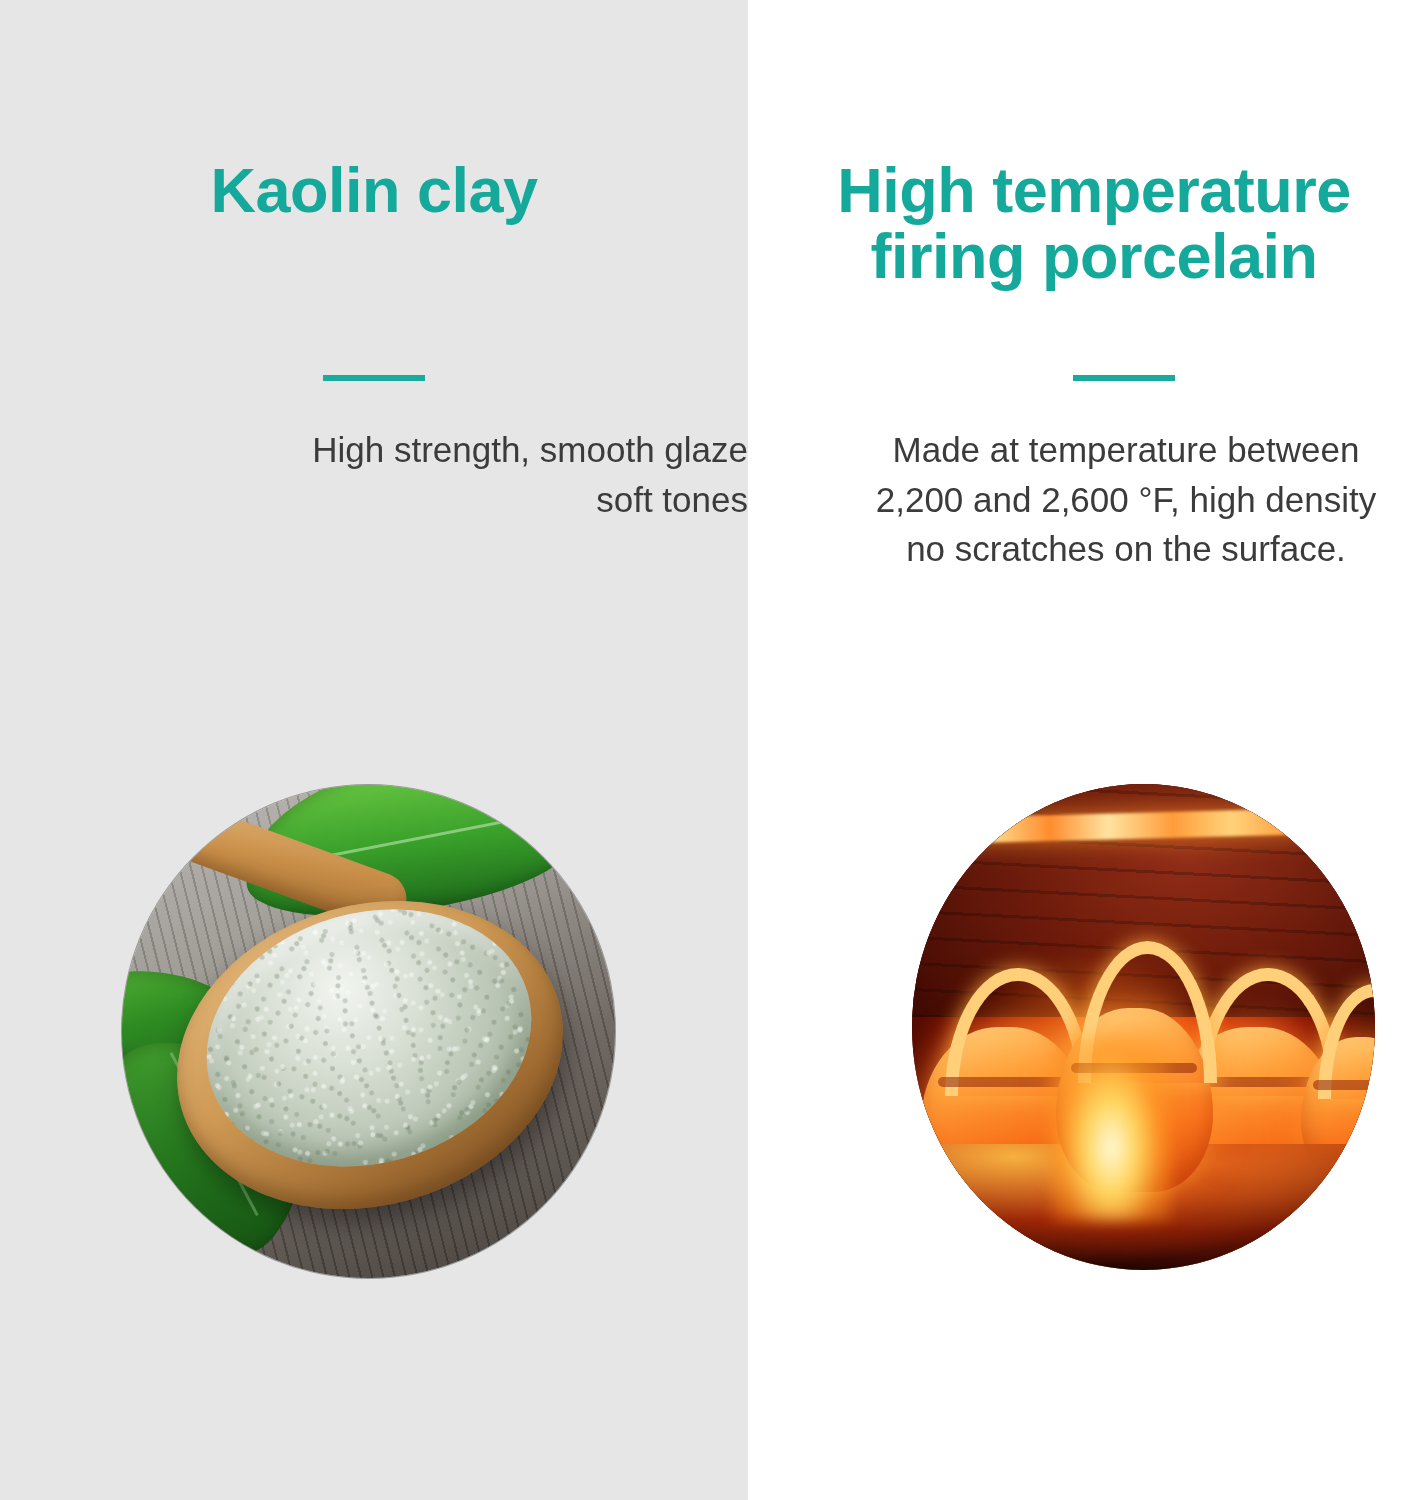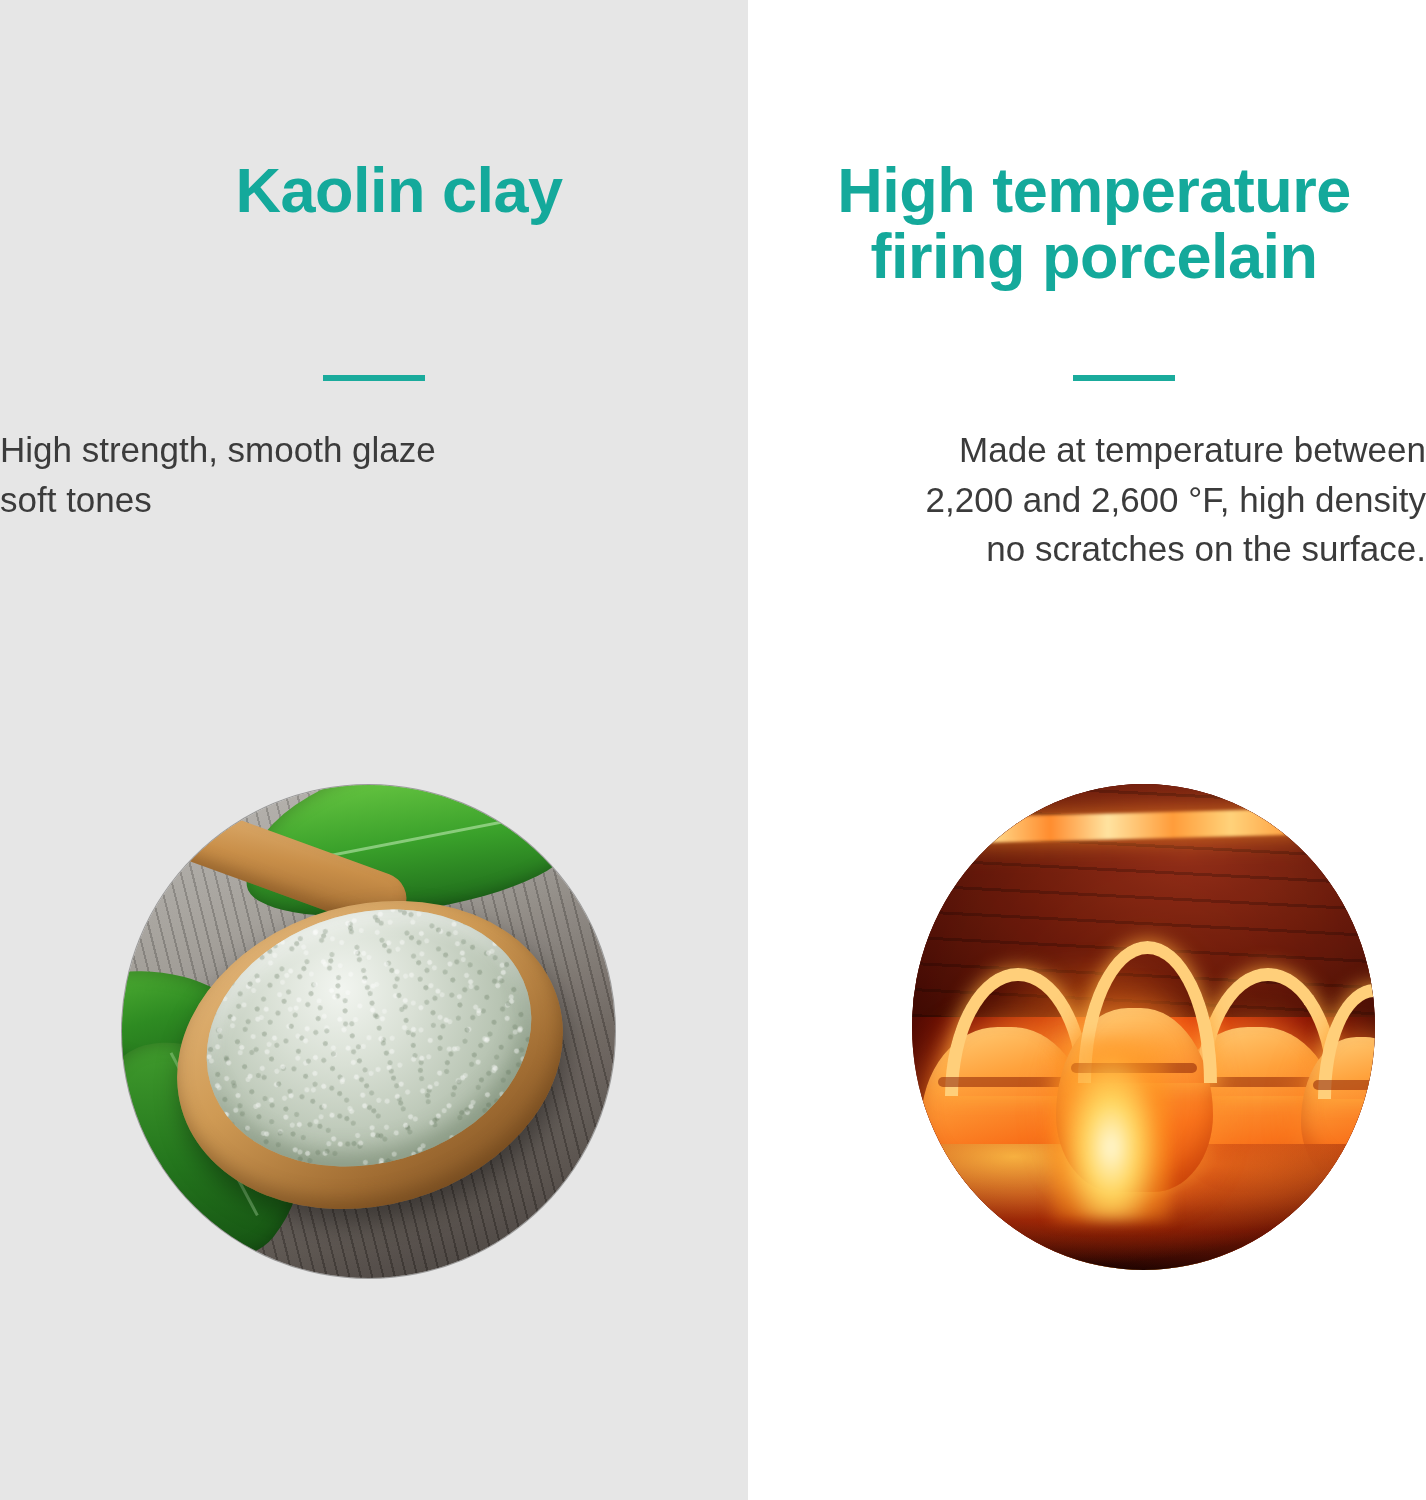--- a/index.html
+++ b/index.html
@@ -55,21 +55,20 @@
     color: #14a99b;
     line-height: 1.04;
     letter-spacing: -0.5px;
     white-space: pre-line;
   }
   .heading-left {
     left: 0;
     width: 748px;
     top: 158px;
     font-size: 63px;
-    padding-left: 25px;
   }
   .heading-right {
     left: 0;
     width: 692px;   
     top: 158px;
     font-size: 63px;
   }
 
   
   .rule {
@@ -85,27 +84,27 @@
     position: absolute;
     color: #3b3b3b;
     font-size: 35px;
     line-height: 1.42;
     white-space: pre-line;
   }
   .body-left {
     left: 0;
     width: 748px;
     top: 425px;
-    text-align: left;
+    text-align: right;
   }
   .body-right {
     left: 78px;
     width: 600px;
     top: 425px;
-    text-align: right;
+    text-align: center;
   }
 
   
   .photo {
     position: absolute;
     border-radius: 50%;
     overflow: hidden;
   }
   .photo-left {
     left: 122px;

